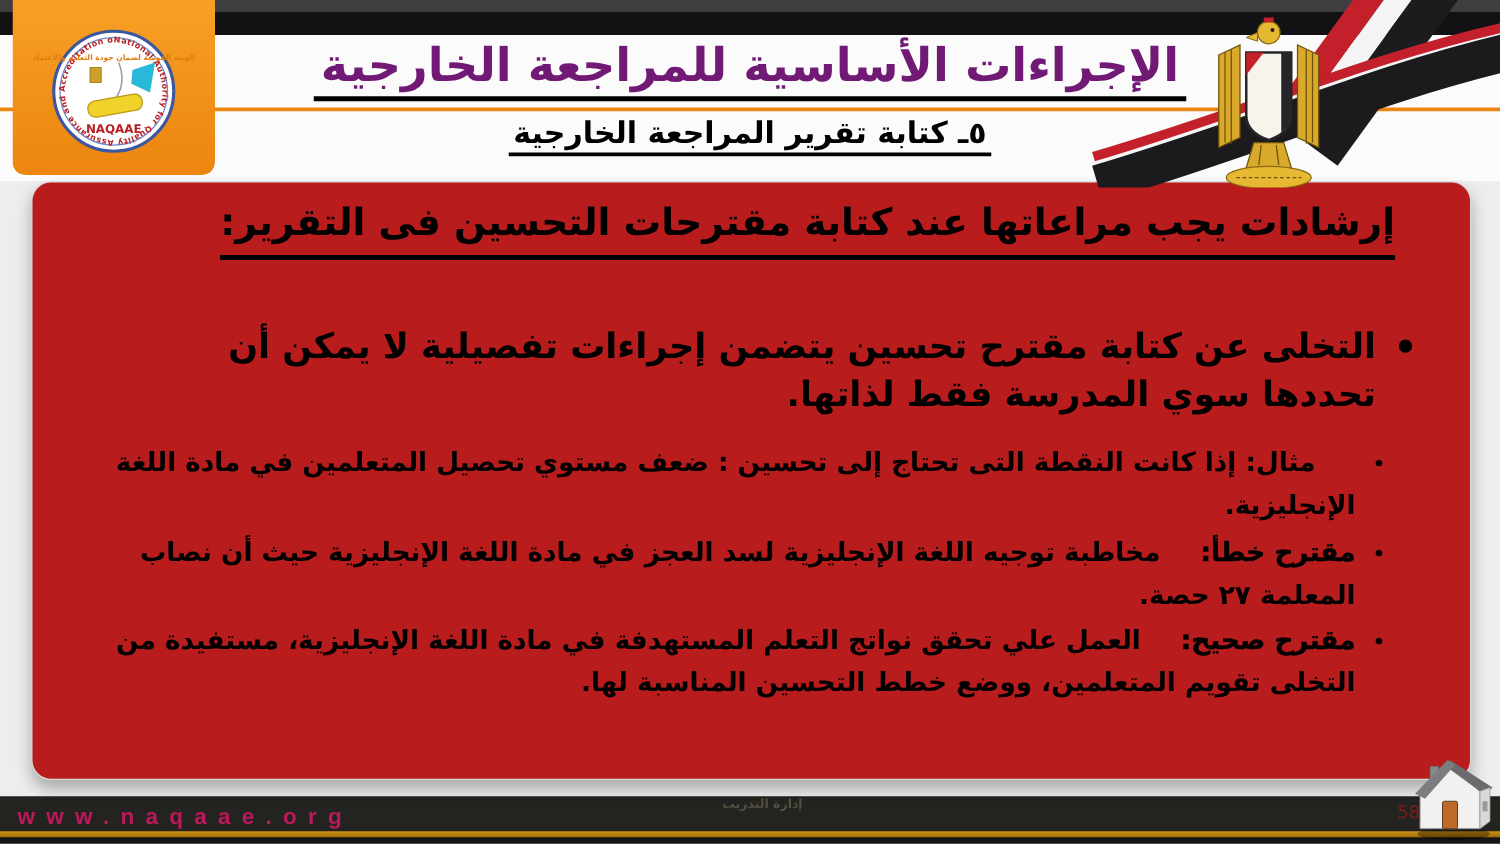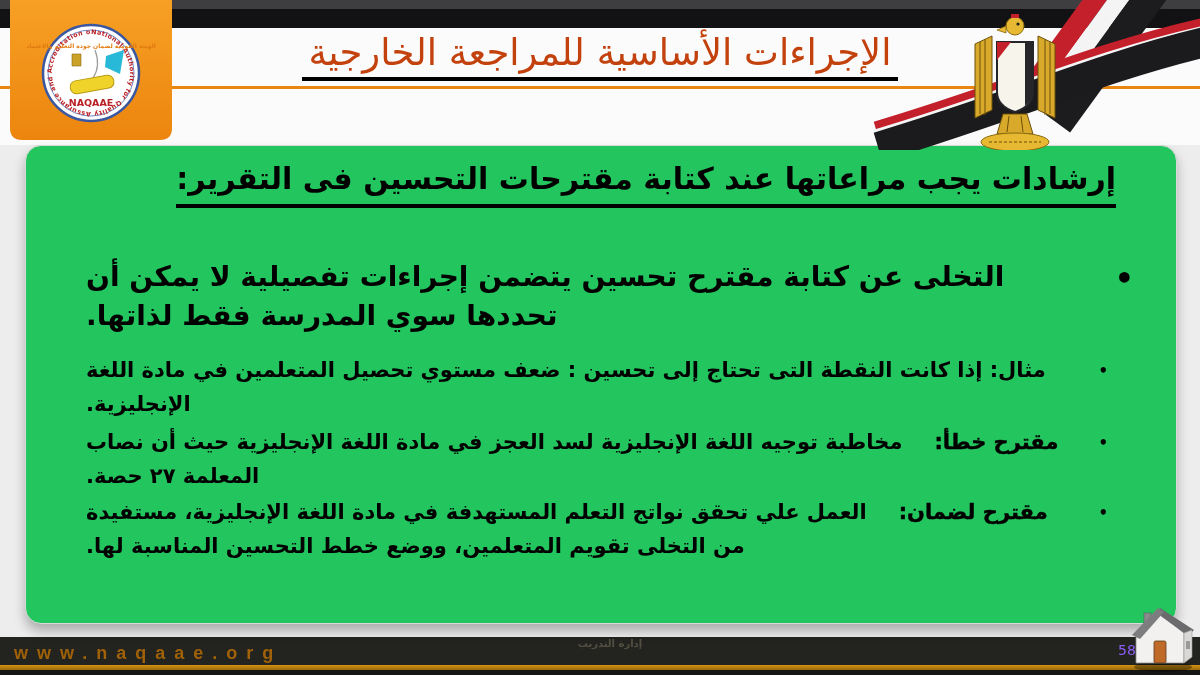--- a/index.html
+++ b/index.html
@@ -8,82 +8,85 @@
     background:#ededee;font-family:"DejaVu Sans",sans-serif;
   }
   
   .top-bar-light{position:absolute;left:0;top:0;width:100%;height:9px;background:#3e3e40;}
   .top-bar-dark{position:absolute;left:0;top:9px;width:100%;height:19px;background:#121214;}
   
   .header-band{position:absolute;left:0;top:28px;width:100%;height:117px;background:#fbfbfb;}
   .orange-divider{position:absolute;left:0;top:86px;width:100%;height:3px;background:#e8860f;z-index:2;}
   .slide-title{
     position:absolute;left:0;top:31px;width:100%;text-align:center;z-index:1;
-    font-size:37px;font-weight:normal;color:#c2410c;direction:rtl;white-space:nowrap;
+    font-size:37px;font-weight:bold;color:#701a75;direction:rtl;white-space:nowrap;
   }
   .slide-title span{display:inline-block;border-bottom:4px solid #000;padding:0 6px 3px 6px;}
   .slide-subtitle{
     position:absolute;left:0;top:92px;width:100%;text-align:center;z-index:3;
     font-size:24px;font-weight:bold;color:#000;direction:rtl;white-space:nowrap;
   }
   .slide-subtitle span{display:inline-block;border-bottom:3px solid #000;padding:0 4px 2px 4px;}
   
   .logo-box{position:absolute;left:10px;top:0;z-index:5;}
   
   .emblem-box{position:absolute;left:860px;top:0;z-index:4;}
   
   .content-card{
     position:absolute;left:25px;top:145px;width:1150px;height:477px;
-    background:#22c55e;border:1px solid #d9d9d9;border-radius:16px;
+    background:#b91c1c;border:1px solid #d9d9d9;border-radius:16px;
     box-shadow:0 7px 12px rgba(0,0,0,.28);z-index:1;
   }
   .content-heading{
     position:absolute;right:60px;top:15px;direction:rtl;white-space:nowrap;
     font-size:30px;font-weight:bold;color:#000;
     border-bottom:4px solid #000;padding-bottom:8px;
   }
   .bullet-row{position:absolute;display:flex;direction:rtl;color:#000;font-weight:bold;}
   .bullet-row .marker{flex:0 0 auto;padding-left:14px;}
-  .bullet-row .btext{flex:1 1 auto;text-align:left;}
+  .bullet-row .btext{flex:1 1 auto;text-align:right;}
   .main-bullet{right:42px;left:60px;top:112px;font-size:28px;line-height:1.38;}
   .main-bullet .marker{font-size:30px;}
   .sub-bullet{right:68px;left:60px;font-size:21px;line-height:1.6;}
   .sub-bullet .marker{font-size:15px;padding-top:5px;}
   .sub-1{top:208px;}
   .sub-2{top:280px;}
   .sub-3{top:350px;}
   .prefix{font-weight:bold;margin-left:32px;-webkit-text-stroke:0.4px #000;}
   
   .footer-bar{position:absolute;left:0;top:637px;width:100%;height:38px;background:#23231f;}
   .footer-gold-line{position:absolute;left:0;top:665px;width:100%;height:5px;
     background:linear-gradient(#d29214,#9a6a08);z-index:6;}
   .footer-bottom-strip{position:absolute;left:0;top:670px;width:100%;height:5px;background:#151513;z-index:6;}
   .website-url{
-    position:absolute;left:14px;top:643px;z-index:7;color:#a16207;
+    position:absolute;left:14px;top:643px;z-index:7;color:#be185d;
     font-size:18px;font-weight:bold;letter-spacing:9px;font-family:"Liberation Sans","DejaVu Sans",sans-serif;
   }
   .department-label{
     position:absolute;left:530px;top:638px;width:160px;text-align:center;z-index:7;
     direction:rtl;font-size:10px;font-weight:bold;color:#7a745e;opacity:.55;
   }
-  .page-number{position:absolute;left:1118px;top:642px;z-index:7;font-size:14px;color:#8b5cf6;}
+  .page-number{position:absolute;left:1118px;top:642px;z-index:7;font-size:14px;color:#7f1d1d;}
   .home-box{position:absolute;left:1130px;top:599px;z-index:8;cursor:pointer;}
 </style>
 </head>
 <body>
 
 <div class="slide">
 
   <div class="top-bar-light"></div>
   <div class="top-bar-dark"></div>
 
   <div class="header-band"></div>
   <div class="orange-divider"></div>
   <div class="slide-title">
     <span>الإجراءات الأساسية للمراجعة الخارجية</span>
+  </div>
+  <div class="slide-subtitle">
+    <span>٥ـ كتابة تقرير المراجعة الخارجية</span>
   </div>
 
   <div class="logo-box">
     <svg width="162" height="140" viewBox="0 0 162 140">
       <defs>
         <linearGradient id="orangeGrad" x1="0" y1="0" x2="0" y2="1">
           <stop offset="0" stop-color="#f7a025"></stop>
             <stop offset="1" stop-color="#ec850e"></stop>
         </linearGradient>
         <path id="ringPath" d="M 81 34 A 39 39 0 1 1 80.9 34"></path>
@@ -152,21 +155,21 @@
       <div class="btext"><span class="prefix"></span><span>مثال: إذا كانت النقطة التى تحتاج إلى تحسين : ضعف مستوي تحصيل المتعلمين في مادة اللغة الإنجليزية.</span></div>
     </div>
 
     <div class="bullet-row sub-bullet sub-2">
       <span class="marker">•</span>
       <div class="btext"><span class="prefix">مقترح خطأ:</span><span>مخاطبة توجيه اللغة الإنجليزية لسد العجز في مادة اللغة الإنجليزية حيث أن نصاب المعلمة ٢٧ حصة.</span></div>
     </div>
 
     <div class="bullet-row sub-bullet sub-3">
       <span class="marker">•</span>
-      <div class="btext"><span class="prefix">مقترح لضمان:</span><span>العمل علي تحقق نواتج التعلم المستهدفة في مادة اللغة الإنجليزية، مستفيدة من التخلى تقويم المتعلمين، ووضع خطط التحسين المناسبة لها.</span></div>
+      <div class="btext"><span class="prefix">مقترح صحيح:</span><span>العمل علي تحقق نواتج التعلم المستهدفة في مادة اللغة الإنجليزية، مستفيدة من التخلى تقويم المتعلمين، ووضع خطط التحسين المناسبة لها.</span></div>
     </div>
   </div>
 
   <div class="footer-bar"></div>
   <div class="footer-gold-line"></div>
   <div class="footer-bottom-strip"></div>
   <div class="website-url">www.naqaae.org</div>
   <div class="department-label">إدارة التدريب</div>
   <div class="page-number">58</div>
 

